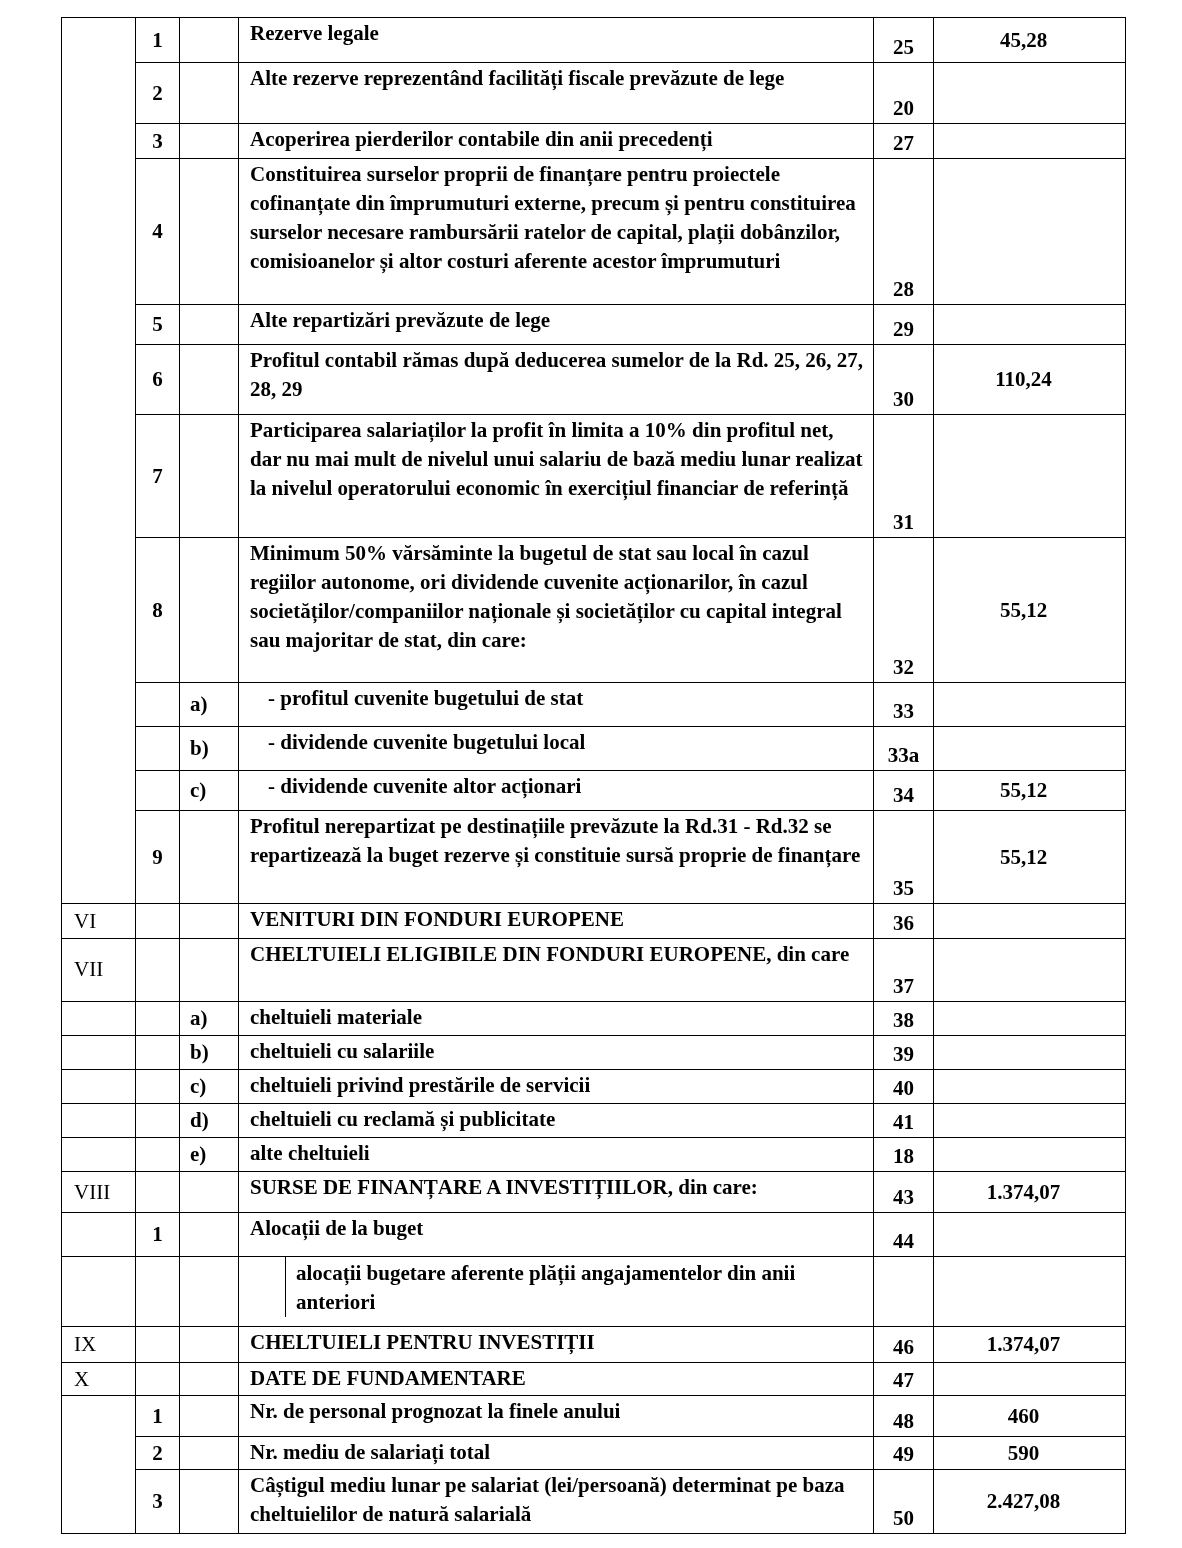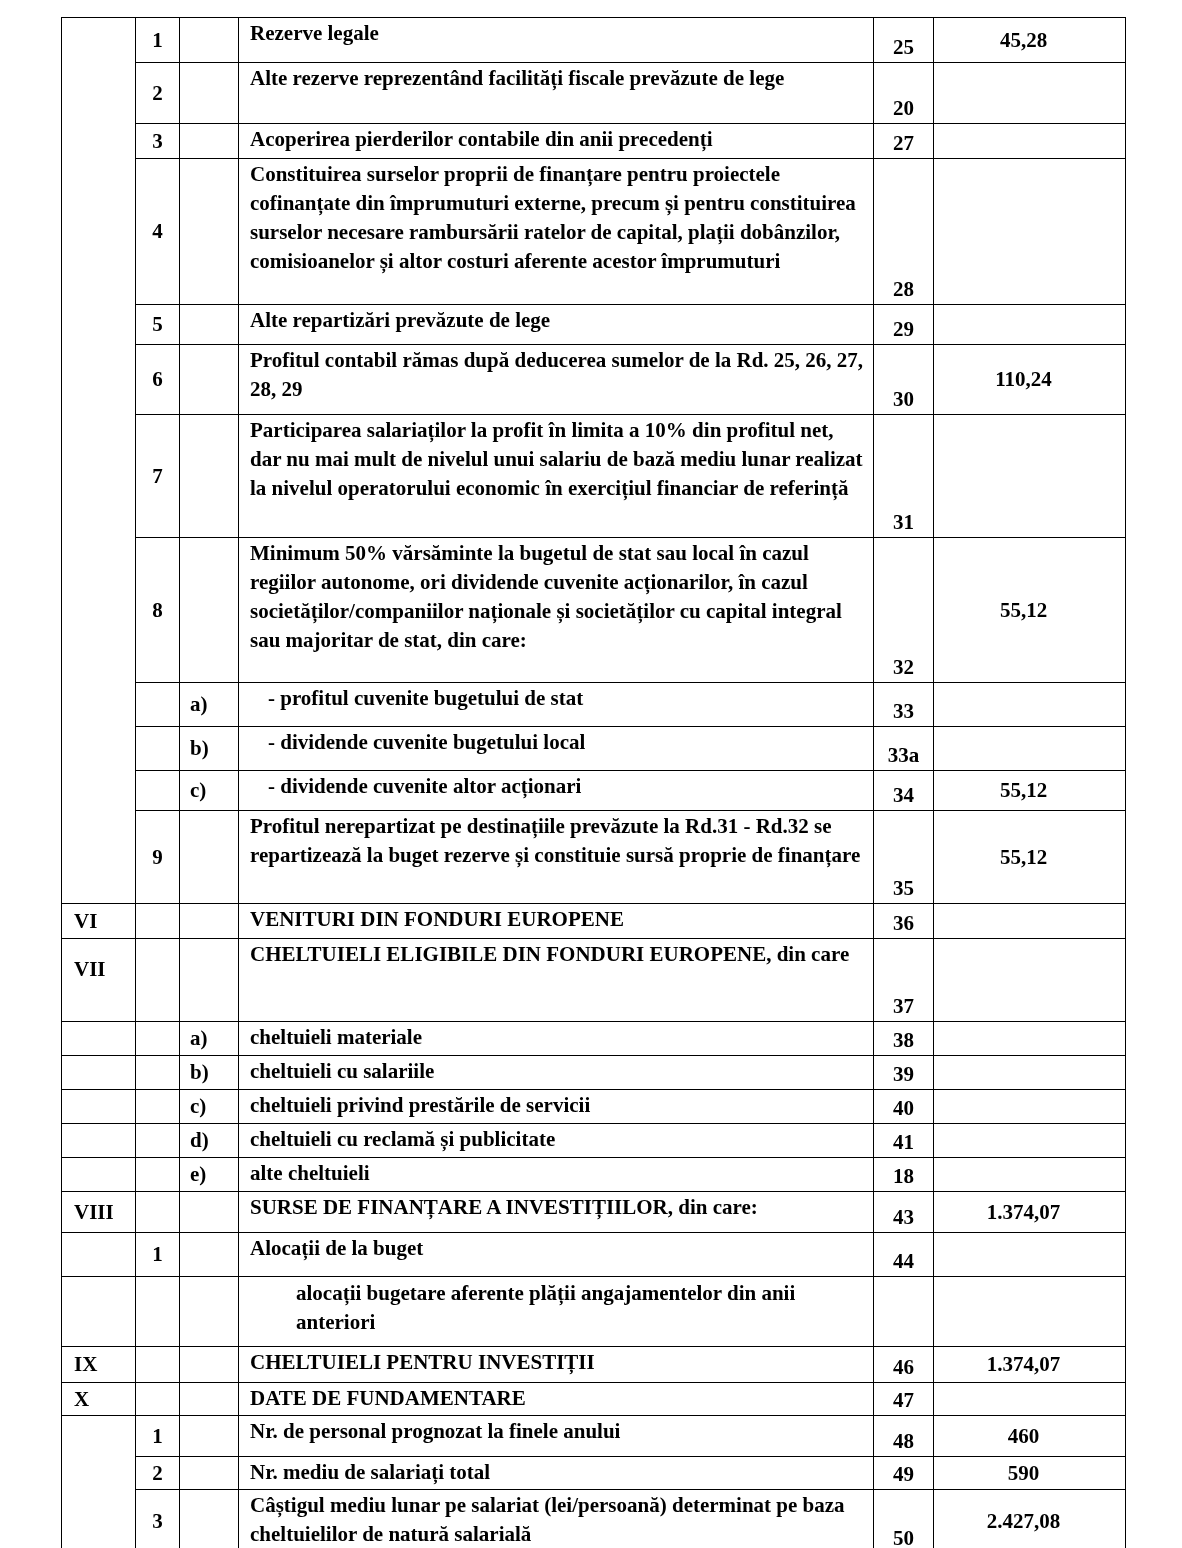--- a/index.html
+++ b/index.html
@@ -4,28 +4,28 @@
 <style>
   html, body { margin: 0; padding: 0; background: #ffffff; }
   body { width: 1182px; height: 1548px; position: relative; overflow: hidden;
          font-family: "Liberation Serif", "DejaVu Serif", serif; color: #000; }
   table.budget { position: absolute; left: 61px; top: 17px; border-collapse: collapse;
                  table-layout: fixed; width: 1064px; }
   table.budget td { border: 1.5px solid #000; padding: 0; vertical-align: top;
                     font-size: 21px; line-height: 29px; }
   col.c-roman { width: 74px; } col.c-num { width: 44px; } col.c-sub { width: 59px; }
   col.c-desc { width: 635px; } col.c-row { width: 60px; } col.c-val { width: 192px; }
-  td.roman { font-weight: bold; padding-left: 12px !important; vertical-align: middle !important; }
+  td.roman { font-weight: normal; padding-left: 12px !important; vertical-align: middle !important; }
   td.roman.top { vertical-align: top !important; padding-top: 2px !important; }
   td.num { font-weight: bold; text-align: center; vertical-align: middle !important; }
   td.sub { font-weight: bold; padding-left: 10px !important; vertical-align: middle !important; }
   td.desc { font-weight: bold; padding: 1px 6px 2px 11px !important; }
   td.rowno { text-align: center; vertical-align: bottom !important; font-weight: bold; padding-bottom: 0 !important; }
   td.val { font-weight: bold; text-align: center; padding-right: 12px !important; vertical-align: middle !important; }
-  .inner { display: flex; height: 100%; align-items: flex-end; }
+  .inner { display: flex; height: 100%; }
   .inner .gap { width: 46px; border-right: 1px solid #000; flex: none; }
   .inner .txt { padding-left: 10px; }
   .indent-dash { padding-left: 18px; }
 </style>
 </head>
 <body>
 
 <table class="budget">
   <colgroup>
     <col class="c-roman">
@@ -125,21 +125,21 @@
 
     <tr style="height:35px">
       <td class="roman">VI</td>
       <td class="num"></td>
       <td class="sub"></td>
       <td class="desc">VENITURI DIN FONDURI EUROPENE</td>
       <td class="rowno">36</td>
       <td class="val"></td>
     </tr>
 
-    <tr style="height:83px">
+    <tr style="height:63px">
       <td class="roman top" style="padding-top:16px !important">VII</td>
       <td class="num"></td>
       <td class="sub"></td>
       <td class="desc">CHELTUIELI ELIGIBILE DIN FONDURI EUROPENE, din care</td>
       <td class="rowno">37</td>
       <td class="val"></td>
     </tr>
     <tr style="height:34px">
       <td class="roman"></td>
       <td class="num"></td>

